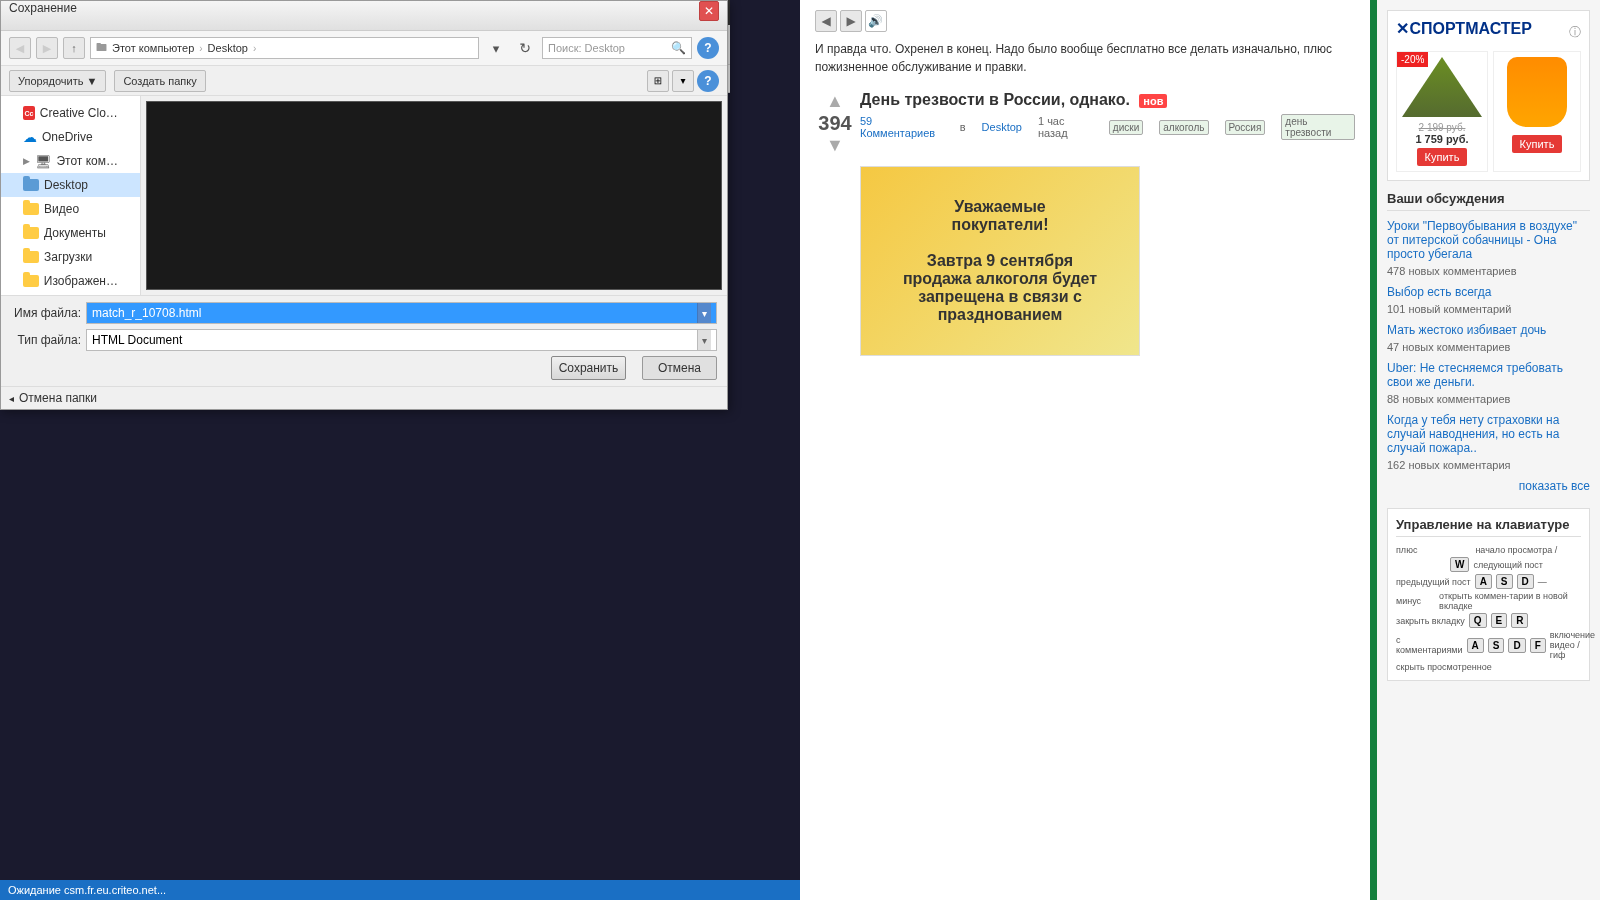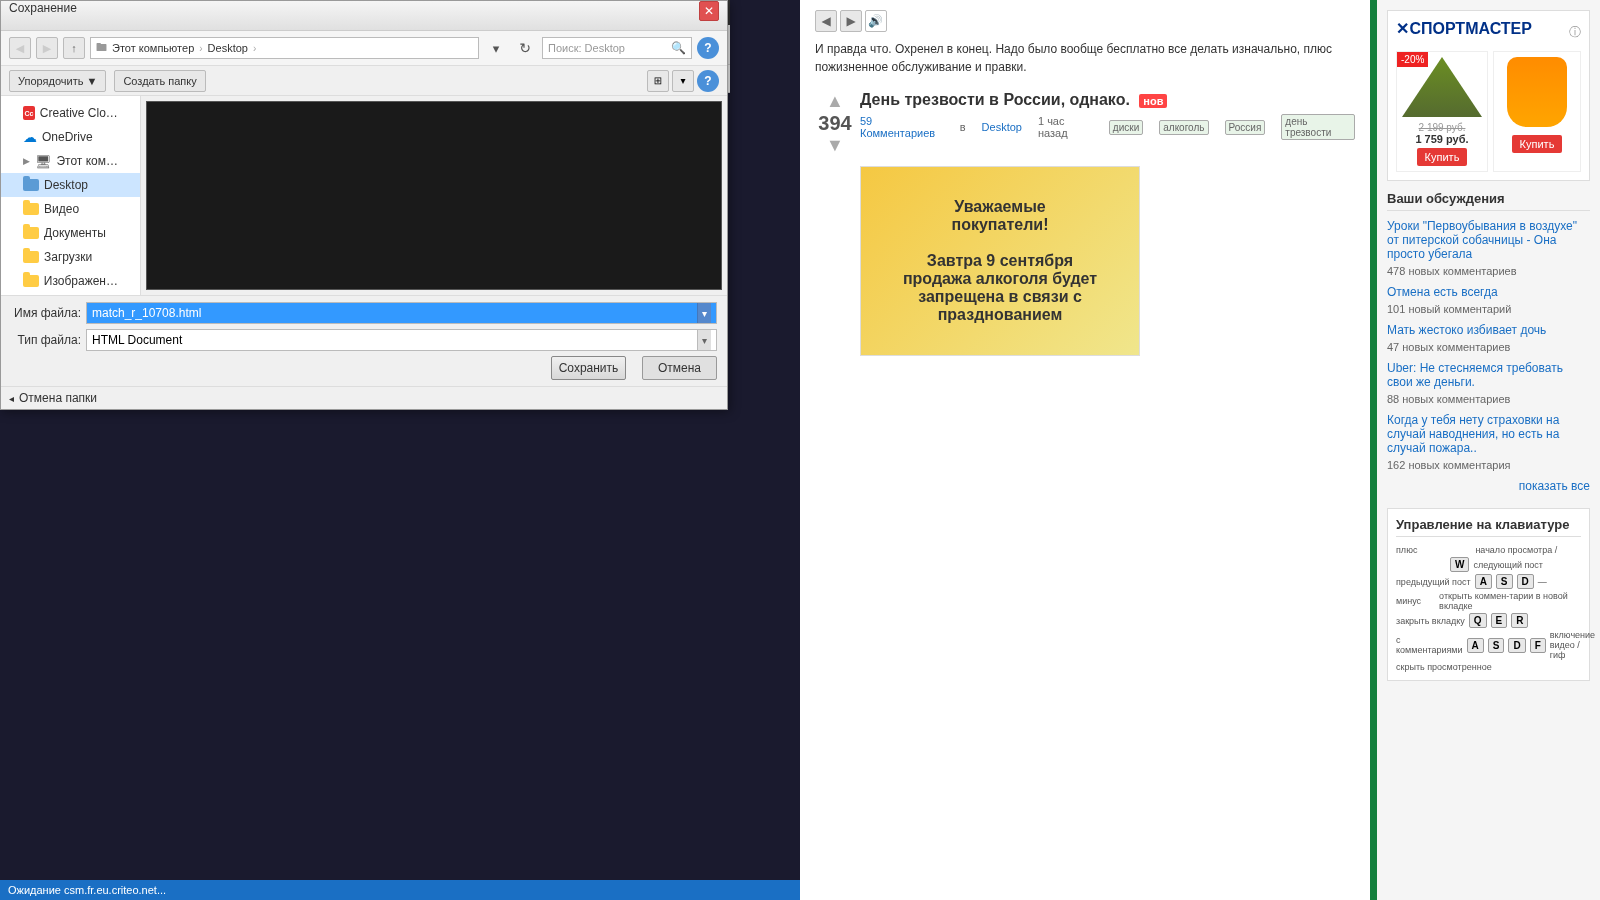--- a/index.html
+++ b/index.html
@@ -703,21 +703,21 @@
       </div>
     </div>
 
     <div class="sidebar-section">
       <div class="sidebar-title">Ваши обсуждения</div>
       <div>
         <a class="sidebar-link">Уроки "Первоубывания в воздухе" от питерской собачницы - Она просто убегала</a>
         <div class="sidebar-count">478 новых комментариев</div>
       </div>
       <div>
-        <a class="sidebar-link">Отмена есть всегда</a>
+        <a class="sidebar-link">Выбор есть всегда</a>
         <div class="sidebar-count">101 новый комментарий</div>
       </div>
       <div>
         <a class="sidebar-link">Мать жестоко избивает дочь</a>
         <div class="sidebar-count">47 новых комментариев</div>
       </div>
       <div>
         <a class="sidebar-link">Uber: Не стесняемся требовать свои же деньги.</a>
         <div class="sidebar-count">88 новых комментариев</div>
       </div>

